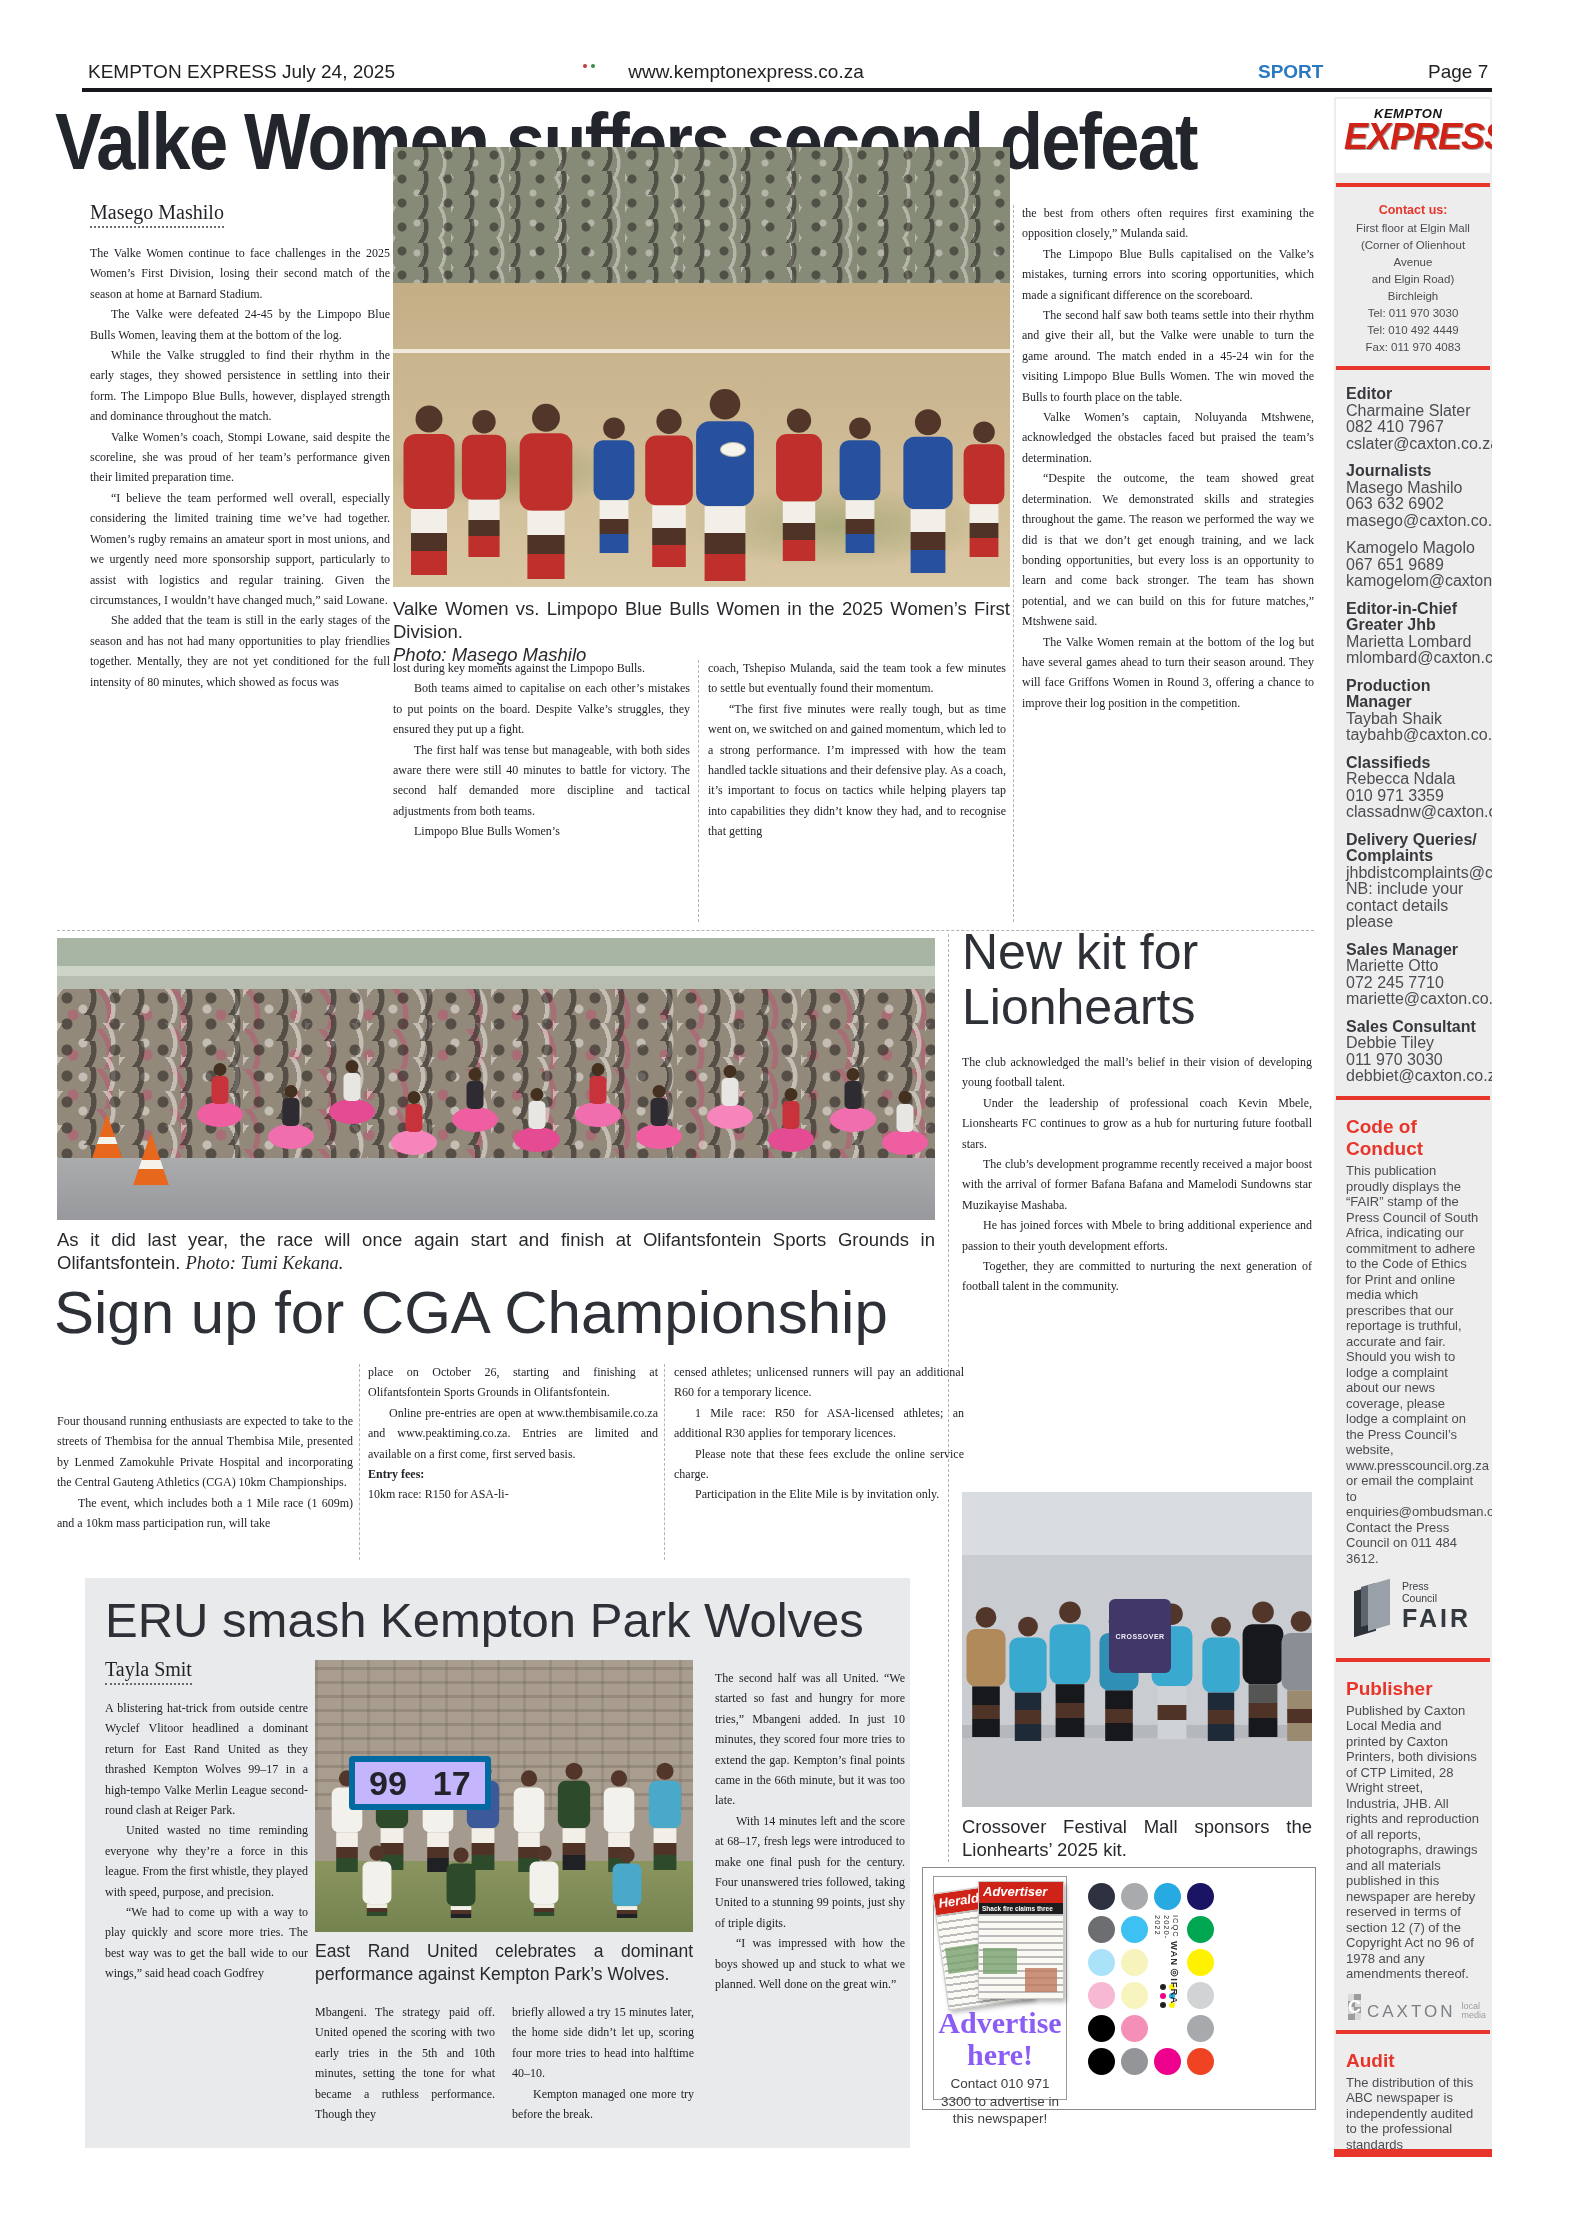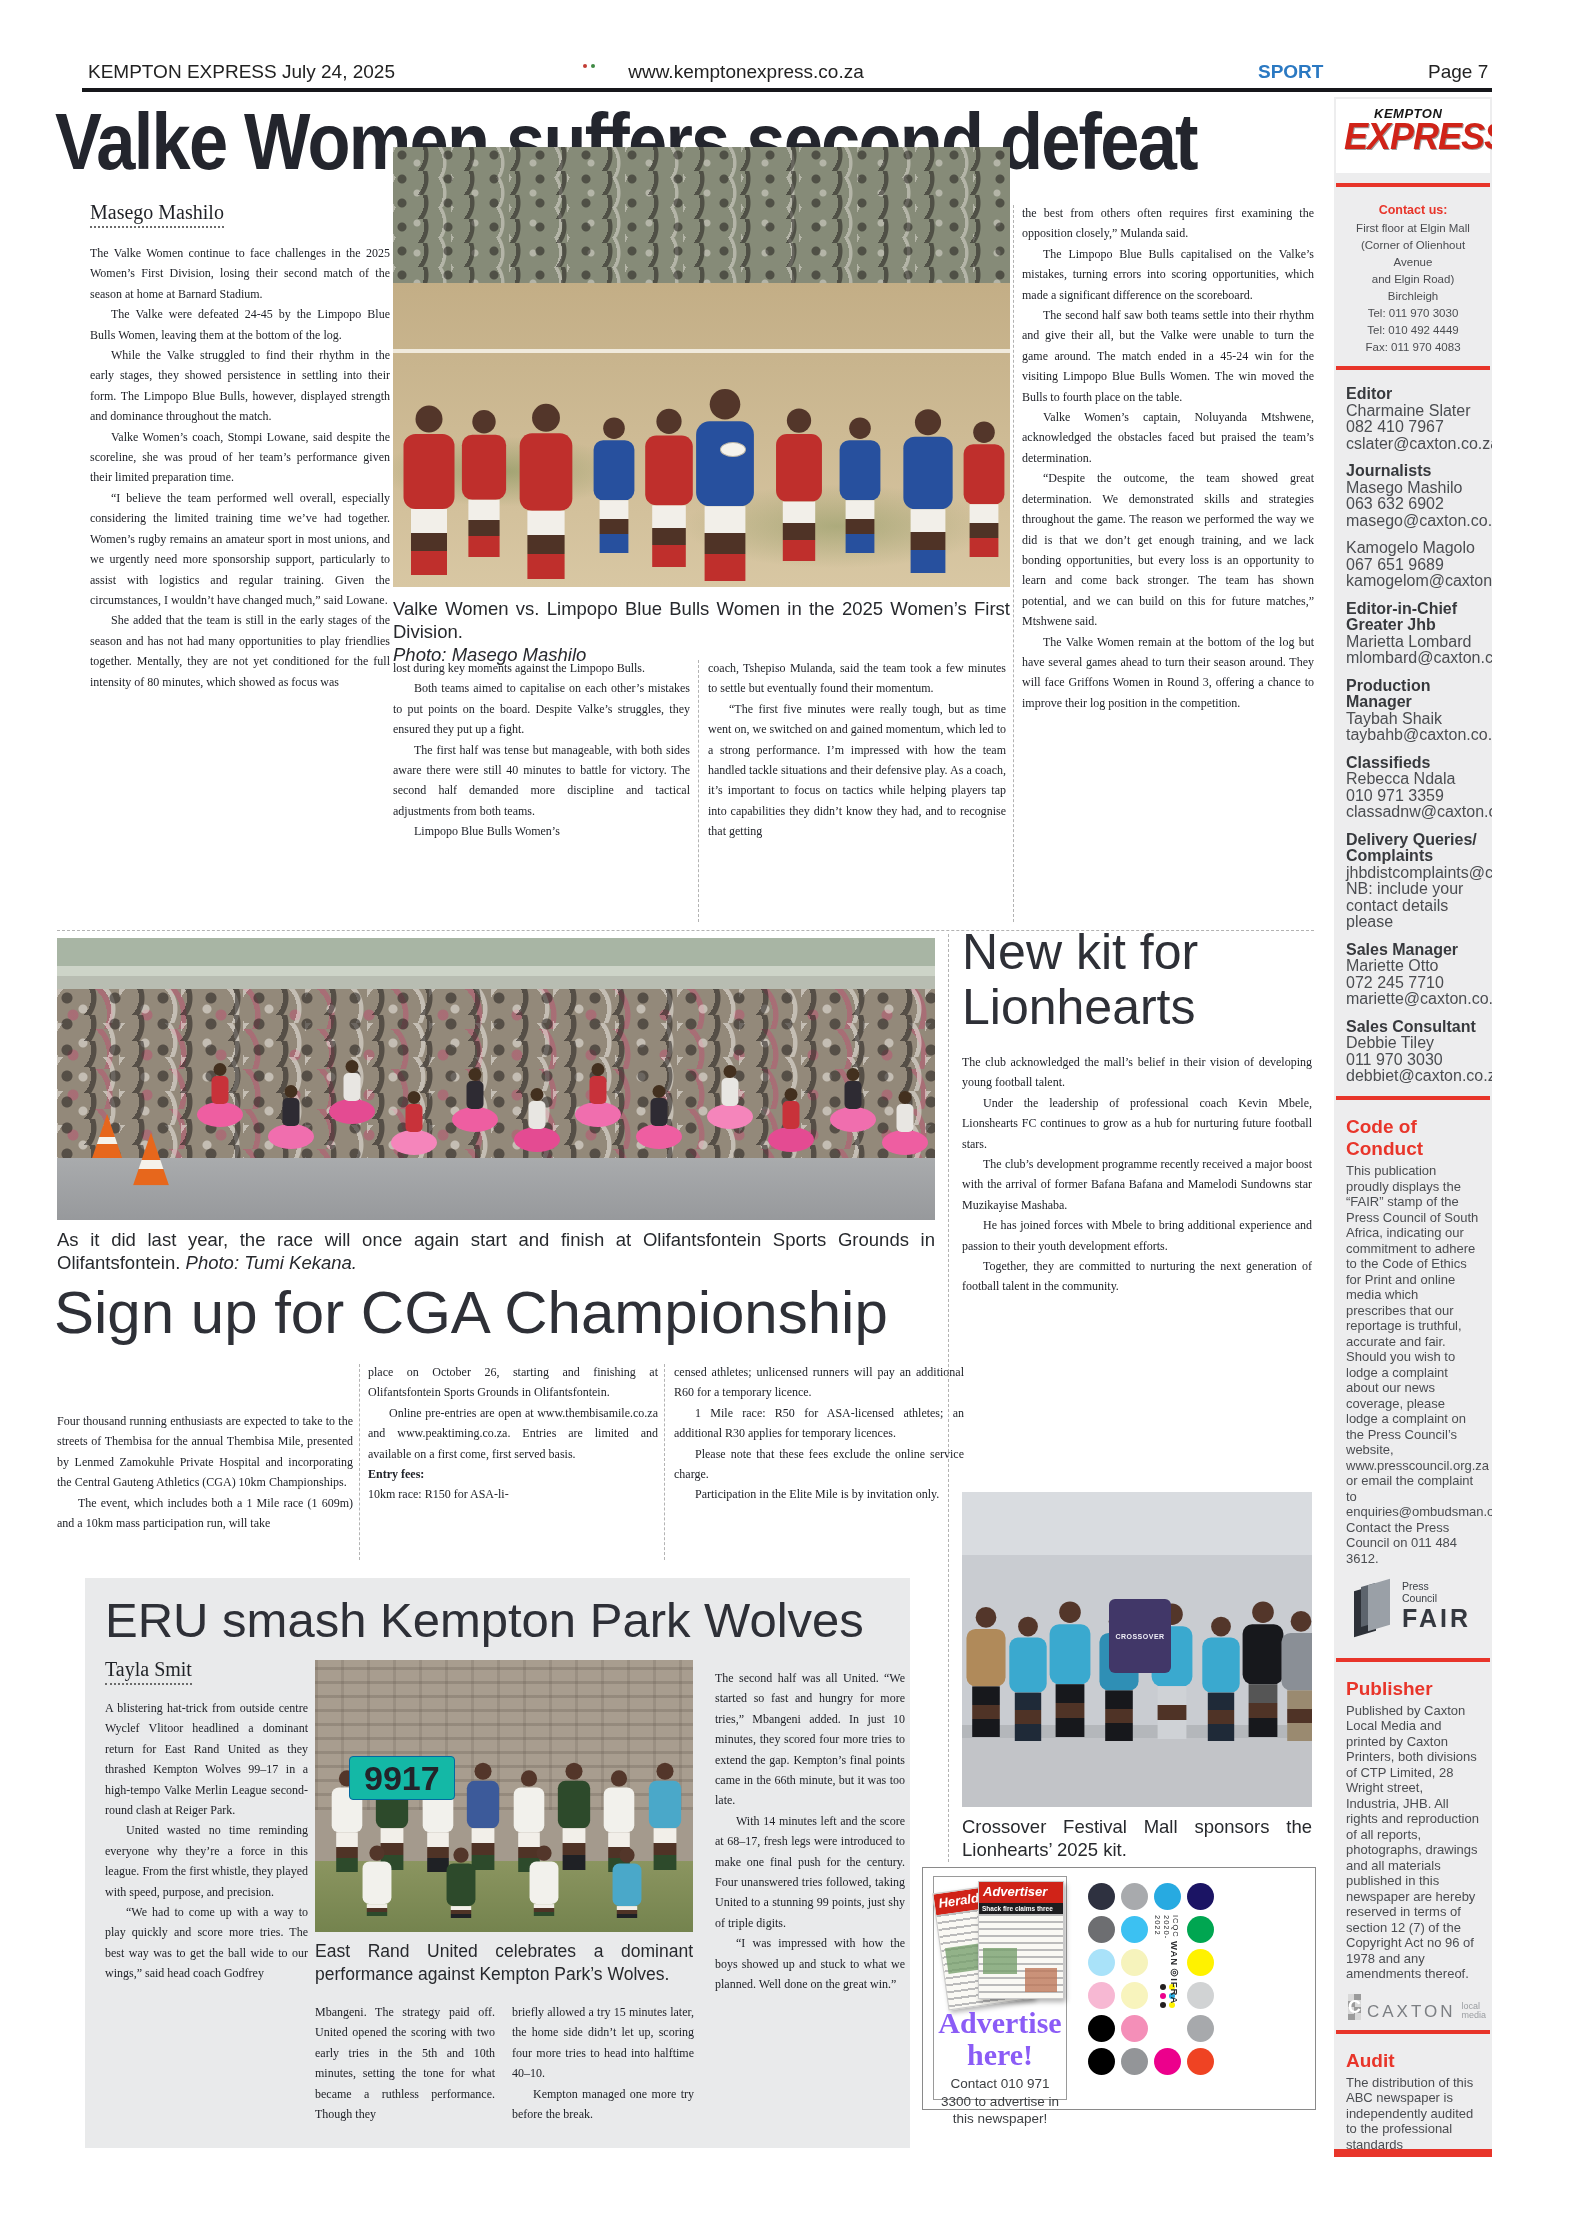--- a/index.html
+++ b/index.html
@@ -22,21 +22,21 @@
   .byline span { display:inline-block; border-bottom:2px dotted #6b6b6b; padding-bottom:2px; }
 
   
   .bodycol { font-size:12px; line-height:20.4px; text-align:justify; overflow:hidden; color:#212329; }
   .bodycol p { text-indent:21px; }
   .bodycol p:first-child { text-indent:0; }
   .bold-label { font-weight:bold; }
 
   .cap { font-family:"Liberation Sans", sans-serif; font-size:18.5px; line-height:23px;
          color:#27292d; text-align:justify; }
-  .cap .credit { font-style:italic; }
+  .cap .credit { font-style:italic;font-family:Liberation Serif, serif; }
   .credit-block { display:block; font-style:italic; }
 
   .vdash { border-left:1px dashed #b3b3b3; width:0; }
   .hdash { border-top:1px dashed #b3b3b3; height:0; }
 
   
   .photo { overflow:hidden; position:absolute; }
   .fig { position:absolute; transform-origin:50% 100%; }
   .fig .hd { display:block; width:18px; height:18px; border-radius:50%; background:var(--h,#53362a); margin:0 auto 1px; }
   .fig .tr { display:block; width:34px; height:50px; border-radius:8px; background:var(--j,#888); margin:0 auto; }
@@ -79,22 +79,22 @@
   .cone { position:absolute; width:30px; height:44px; clip-path:polygon(50% 0,100% 100%,0 100%);
     background:linear-gradient(#e7671c 0 52%, #f5f2ea 52% 68%, #e7671c 68%); }
 
   .eru-photo { background:#a49a8d; }
   .eru-build { position:absolute; left:0; top:0; right:0; height:55%;
     background-color:#a89d8f;
     background-image:repeating-linear-gradient(0deg, rgba(90,80,70,.25) 0 3px, transparent 3px 14px),
                      repeating-linear-gradient(90deg, rgba(90,80,70,.18) 0 3px, transparent 3px 26px); }
   .eru-grass { position:absolute; left:0; bottom:0; right:0; height:26%;
     background:linear-gradient(#8b9560, #74834e); }
-  .eru-sign { position:absolute; display:flex; align-items:center; justify-content:center;
-    background:#14b8a6; border:1px solid #0369a1; border-radius:4px; padding:4px 14px;
+  .eru-sign { position:absolute; display:flex; gap:26px; align-items:center; justify-content:center;
+    background:#c4b5fd; border:6px solid #0369a1; border-radius:4px; padding:4px 14px;
     font:bold 34px/1 "Liberation Sans", sans-serif; color:#23242a; }
 
   .cx-photo { background:linear-gradient(#d9dce0 0 20%, #c9ccd1 20% 74%, #b4b7bb 74% 78%, #c2c4c8 78%); }
   .cx-jersey { position:absolute; width:62px; height:74px; border-radius:6px; background:#413768;
     display:flex; align-items:center; justify-content:center;
     font:bold 7px/1 "Liberation Sans", sans-serif; color:#efeef6; letter-spacing:.5px; }
 
   
   .eru-box { background:#e9eaeb; }
 

